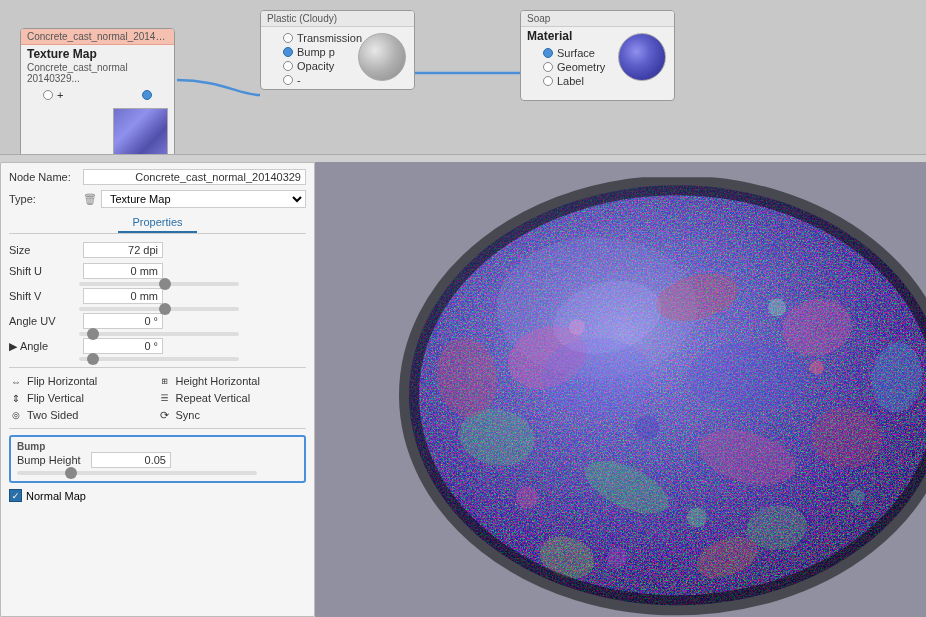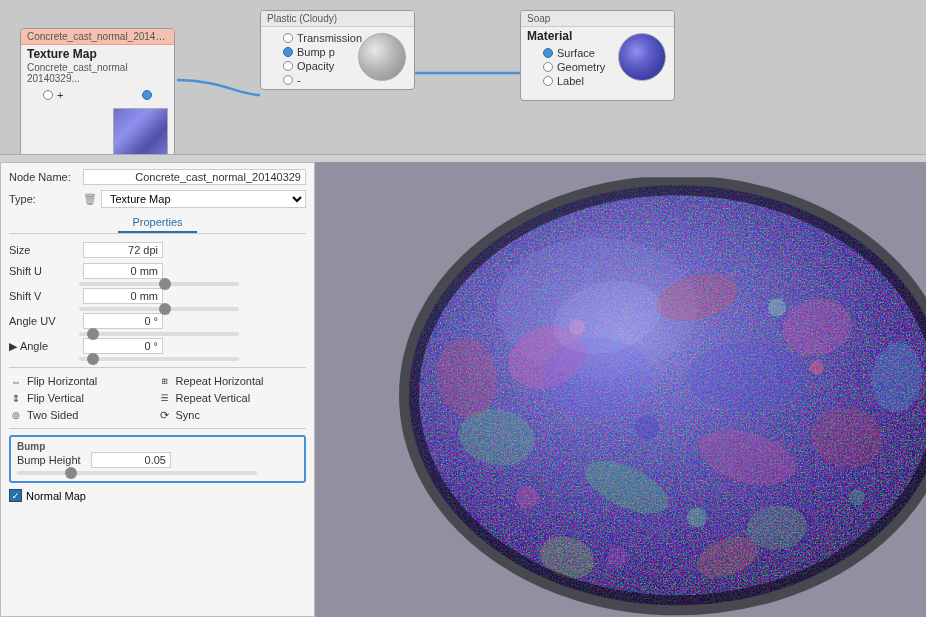--- a/index.html
+++ b/index.html
@@ -430,21 +430,21 @@
 
     <div class="section-divider"></div>
 
     <div class="checkbox-grid">
       <div class="checkbox-item">
         <div class="icon-check">⇔</div>
         <span>Flip Horizontal</span>
       </div>
       <div class="checkbox-item">
         <div class="icon-check" style="font-size:8px;">⊞</div>
-        <span>Repeat Horizontal</span>
+        <span>Height Horizontal</span>
       </div>
       <div class="checkbox-item">
         <div class="icon-check">⇕</div>
         <span>Flip Vertical</span>
       </div>
       <div class="checkbox-item">
         <div class="icon-check" style="font-size:9px;">☰</div>
         <span>Repeat Vertical</span>
       </div>
       <div class="checkbox-item">

